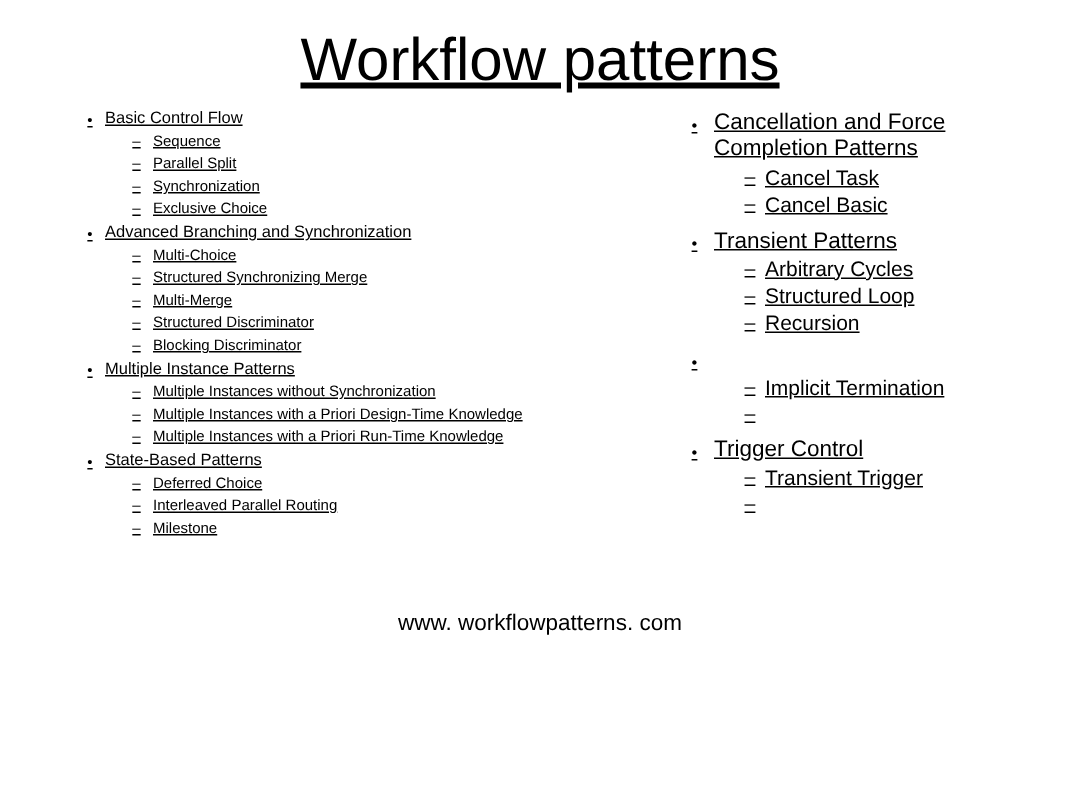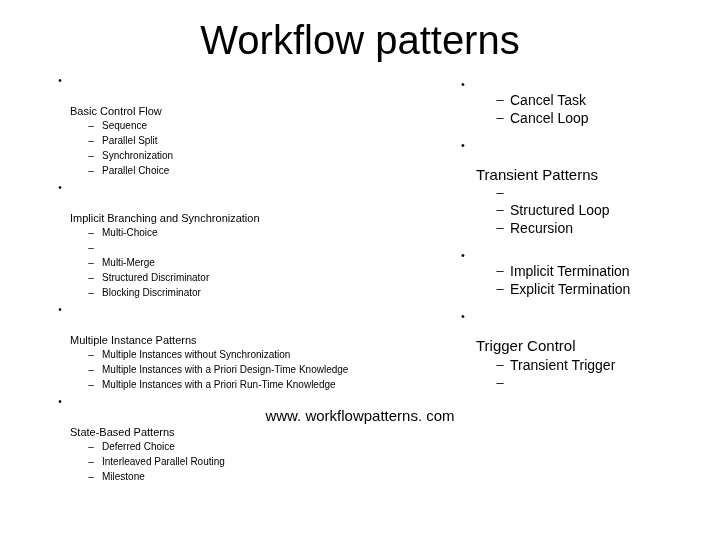--- a/index.html
+++ b/index.html
@@ -9,20 +9,21 @@
     height: 540px;
     background: #ffffff;
     font-family: Arial, Helvetica, sans-serif;
     color: #000;
   }
   .slide {
     width: 720px;
     height: 452px;
     position: relative;
     box-sizing: border-box;
+    text-decoration: underline;
   }
   .title {
     text-align: center;
     font-size: 40px;
     font-weight: normal;
     padding-top: 18px;
     padding-bottom: 10px;
     font-family: Arial, sans-serif;
   }
   .columns {
@@ -47,21 +48,20 @@
   }
   .bullet-dot {
     width: 20px;
     flex-shrink: 0;
     text-align: center;
     font-size: 10px;
     padding-top: 2px;
   }
   .bullet-label {
     font-size: 11px;
-    margin-top: 32px;
   }
   .dash-row {
     display: flex;
     align-items: flex-start;
     padding-left: 30px;
   }
   .dash-mark {
     width: 22px;
     flex-shrink: 0;
     text-align: center;
@@ -128,35 +128,36 @@
         <div class="dash-row">
             <div class="dash-mark">–</div>
             <div class="dash-label">Parallel Split</div>
           </div>
         <div class="dash-row">
             <div class="dash-mark">–</div>
             <div class="dash-label">Synchronization</div>
           </div>
         <div class="dash-row">
             <div class="dash-mark">–</div>
-            <div class="dash-label">Parallel Choice</div>
-          </div>
-      </div>
-
-      <div class="section">
-        <div class="bullet-row">
-          <div class="bullet-dot">•</div>
-          <div class="bullet-label">Implicit Branching and Synchronization</div>
+            <div class="dash-label">Exclusive Choice</div>
+          </div>
+      </div>
+
+      <div class="section">
+        <div class="bullet-row">
+          <div class="bullet-dot">•</div>
+          <div class="bullet-label">Advanced Branching and Synchronization</div>
         </div>
         <div class="dash-row">
             <div class="dash-mark">–</div>
             <div class="dash-label">Multi-Choice</div>
           </div>
         <div class="dash-row">
             <div class="dash-mark">–</div>
+            <div class="dash-label">Structured Synchronizing Merge</div>
           </div>
         <div class="dash-row">
             <div class="dash-mark">–</div>
             <div class="dash-label">Multi-Merge</div>
           </div>
         <div class="dash-row">
             <div class="dash-mark">–</div>
             <div class="dash-label">Structured Discriminator</div>
           </div>
         <div class="dash-row">
@@ -202,38 +203,40 @@
             <div class="dash-label">Milestone</div>
           </div>
       </div>
     </div>
 
     <div class="col-right">
 
       <div class="section">
         <div class="bullet-row">
           <div class="bullet-dot">•</div>
+          <div class="bullet-label">Cancellation and Force Completion Patterns</div>
         </div>
         <div class="dash-row">
             <div class="dash-mark">–</div>
             <div class="dash-label">Cancel Task</div>
           </div>
         <div class="dash-row">
             <div class="dash-mark">–</div>
-            <div class="dash-label">Cancel Loop</div>
+            <div class="dash-label">Cancel Basic</div>
           </div>
       </div>
 
       <div class="section">
         <div class="bullet-row">
           <div class="bullet-dot">•</div>
           <div class="bullet-label">Transient Patterns</div>
         </div>
         <div class="dash-row">
             <div class="dash-mark">–</div>
+            <div class="dash-label">Arbitrary Cycles</div>
           </div>
         <div class="dash-row">
             <div class="dash-mark">–</div>
             <div class="dash-label">Structured Loop</div>
           </div>
         <div class="dash-row">
             <div class="dash-mark">–</div>
             <div class="dash-label">Recursion</div>
           </div>
       </div>
@@ -241,21 +244,20 @@
       <div class="section">
         <div class="bullet-row">
           <div class="bullet-dot">•</div>
         </div>
         <div class="dash-row">
             <div class="dash-mark">–</div>
             <div class="dash-label">Implicit Termination</div>
           </div>
         <div class="dash-row">
             <div class="dash-mark">–</div>
-            <div class="dash-label">Explicit Termination</div>
           </div>
       </div>
 
       <div class="section">
         <div class="bullet-row">
           <div class="bullet-dot">•</div>
           <div class="bullet-label">Trigger Control</div>
         </div>
         <div class="dash-row">
             <div class="dash-mark">–</div>

